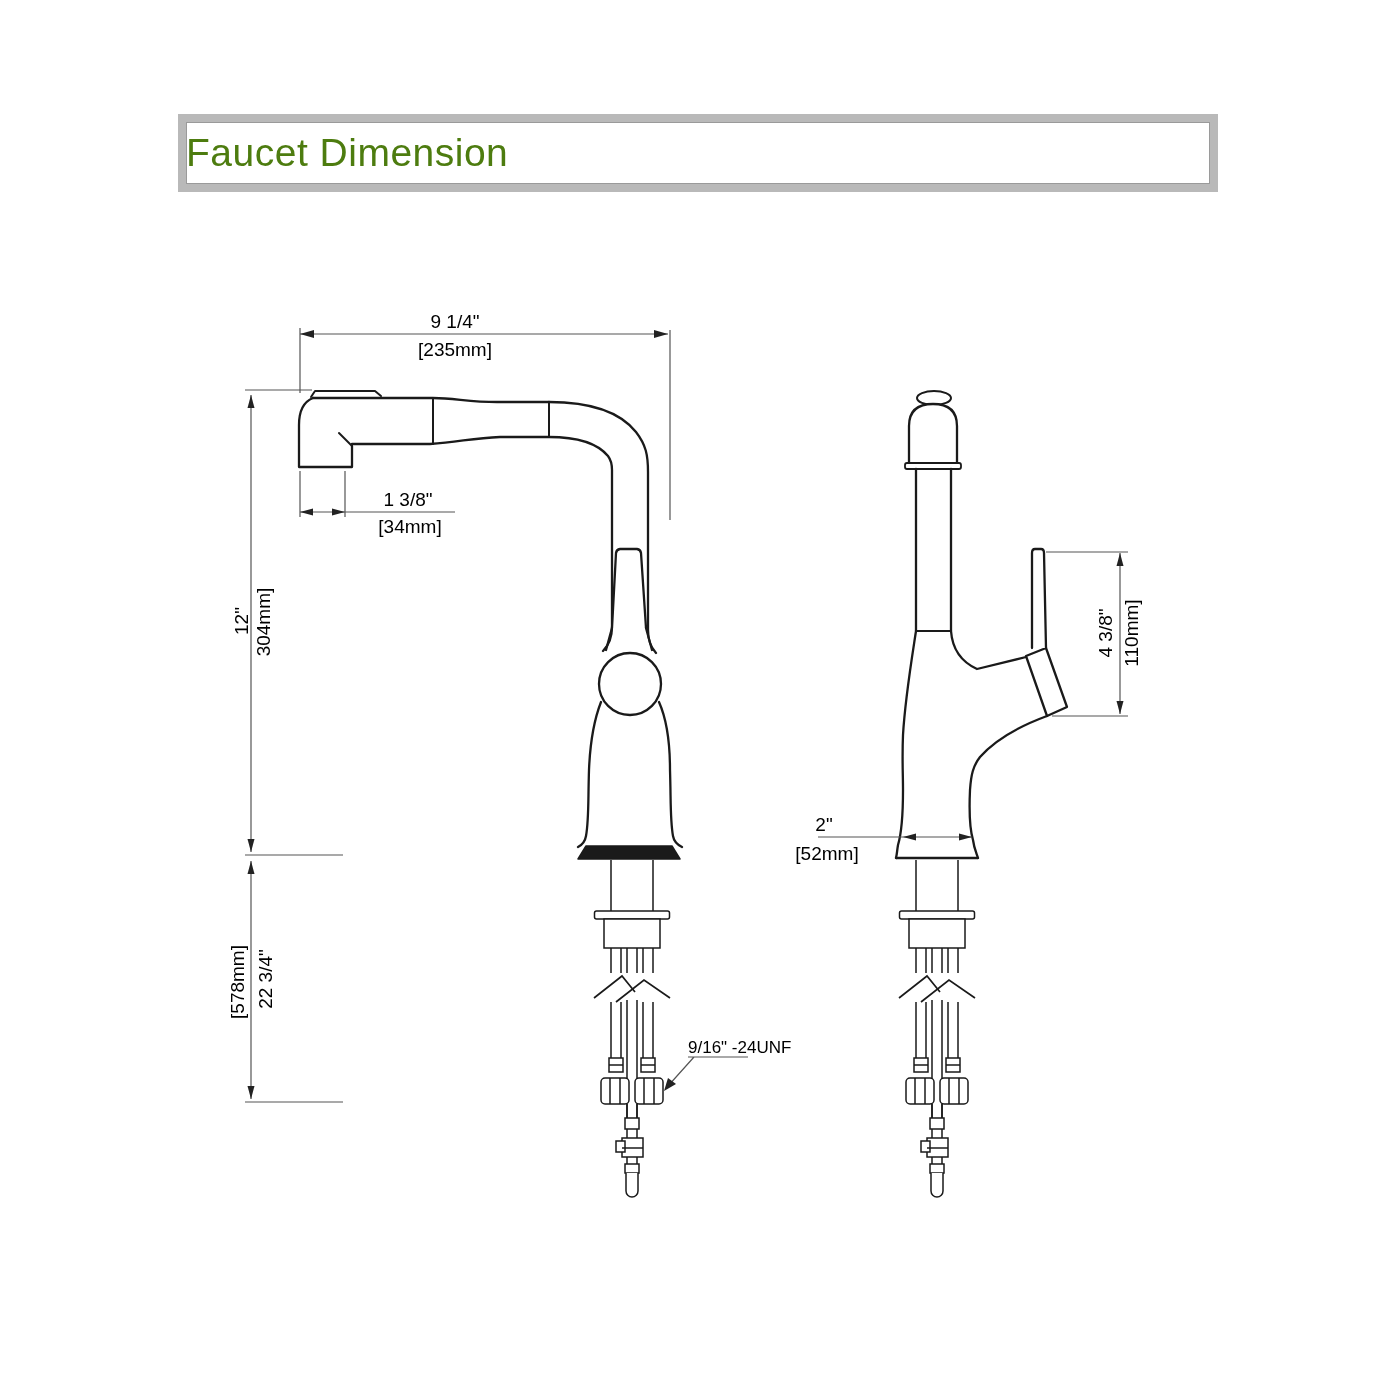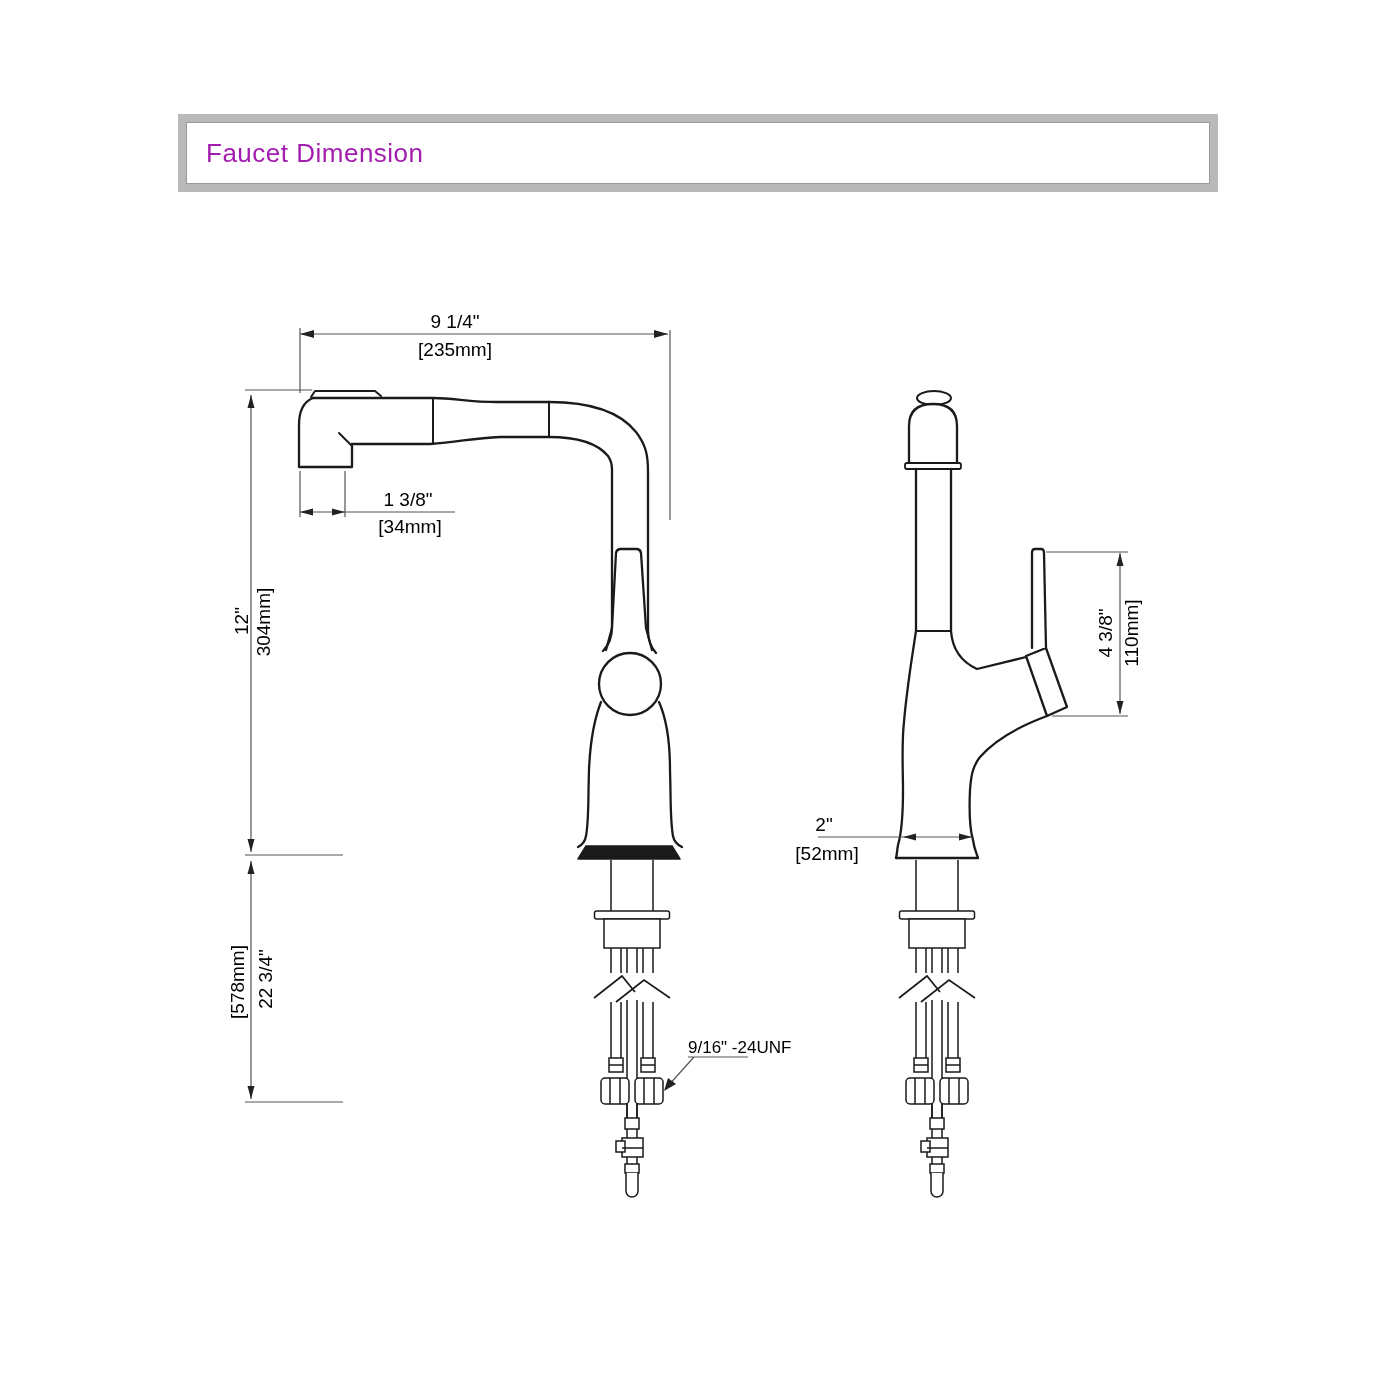--- a/index.html
+++ b/index.html
@@ -1,21 +1,21 @@
 <!DOCTYPE html>
 <html><head>
 <meta charset="utf-8">
 <style>
   html,body{margin:0;padding:0;background:#ffffff;}
   .canvas{position:relative;width:1400px;height:1400px;background:#ffffff;overflow:hidden;
           font-family:"Liberation Sans", sans-serif;}
   .title-box{position:absolute;left:178px;top:114px;width:1040px;height:78px;
              box-sizing:border-box;border:8px solid #b9b9b9;background:#ffffff;
              box-shadow:inset 0 0 0 1px #9a9a9a;display:flex;align-items:center;}
-  .title-text{font-size:26px;color:#a21caf;padding-left:20px;letter-spacing:0.5px;}
+  .title-text{font-size:39px;color:#4d7c0f;letter-spacing:0.5px;}
   svg{position:absolute;left:0;top:0;}
   text{font-family:"Liberation Sans", sans-serif;fill:#000;}
   .dimtxt{font-size:19px;}
   .threadtxt{font-size:17px;}
 </style>
 </head>
 <body>
 
 <div class="canvas">
 

